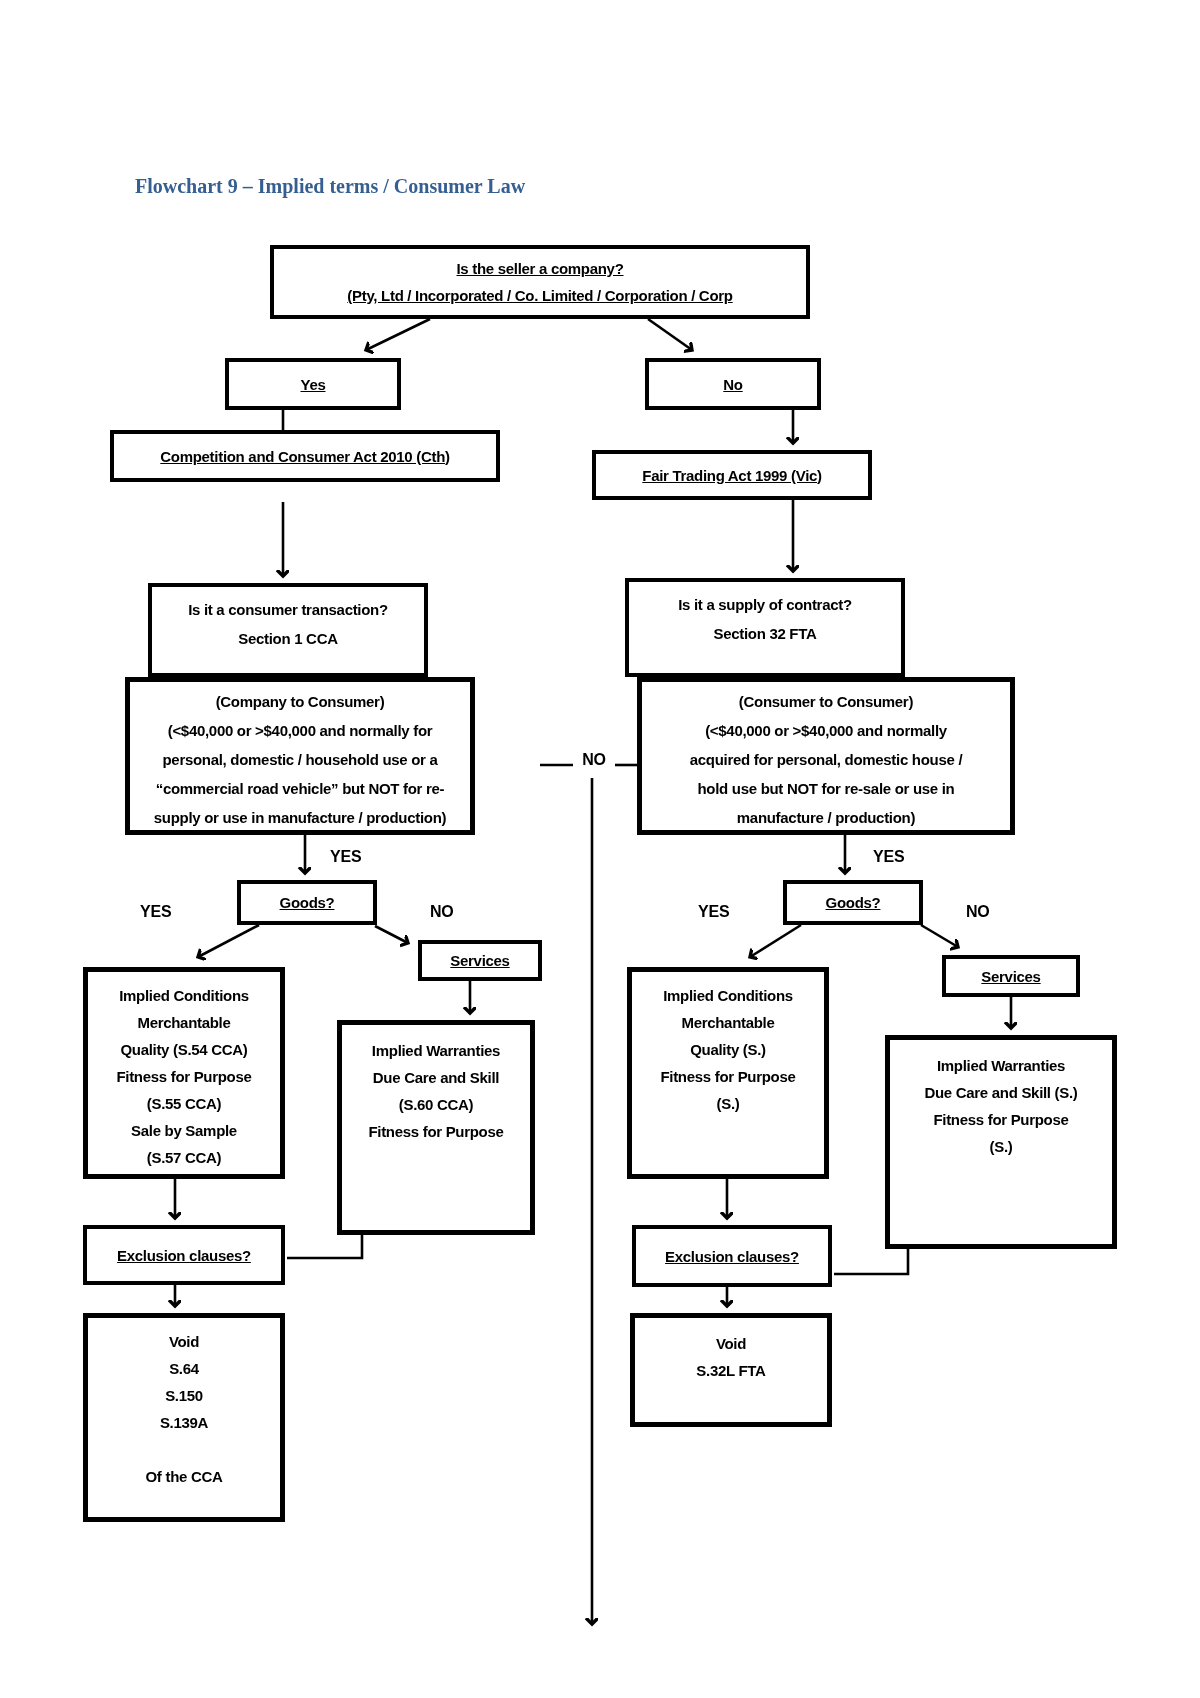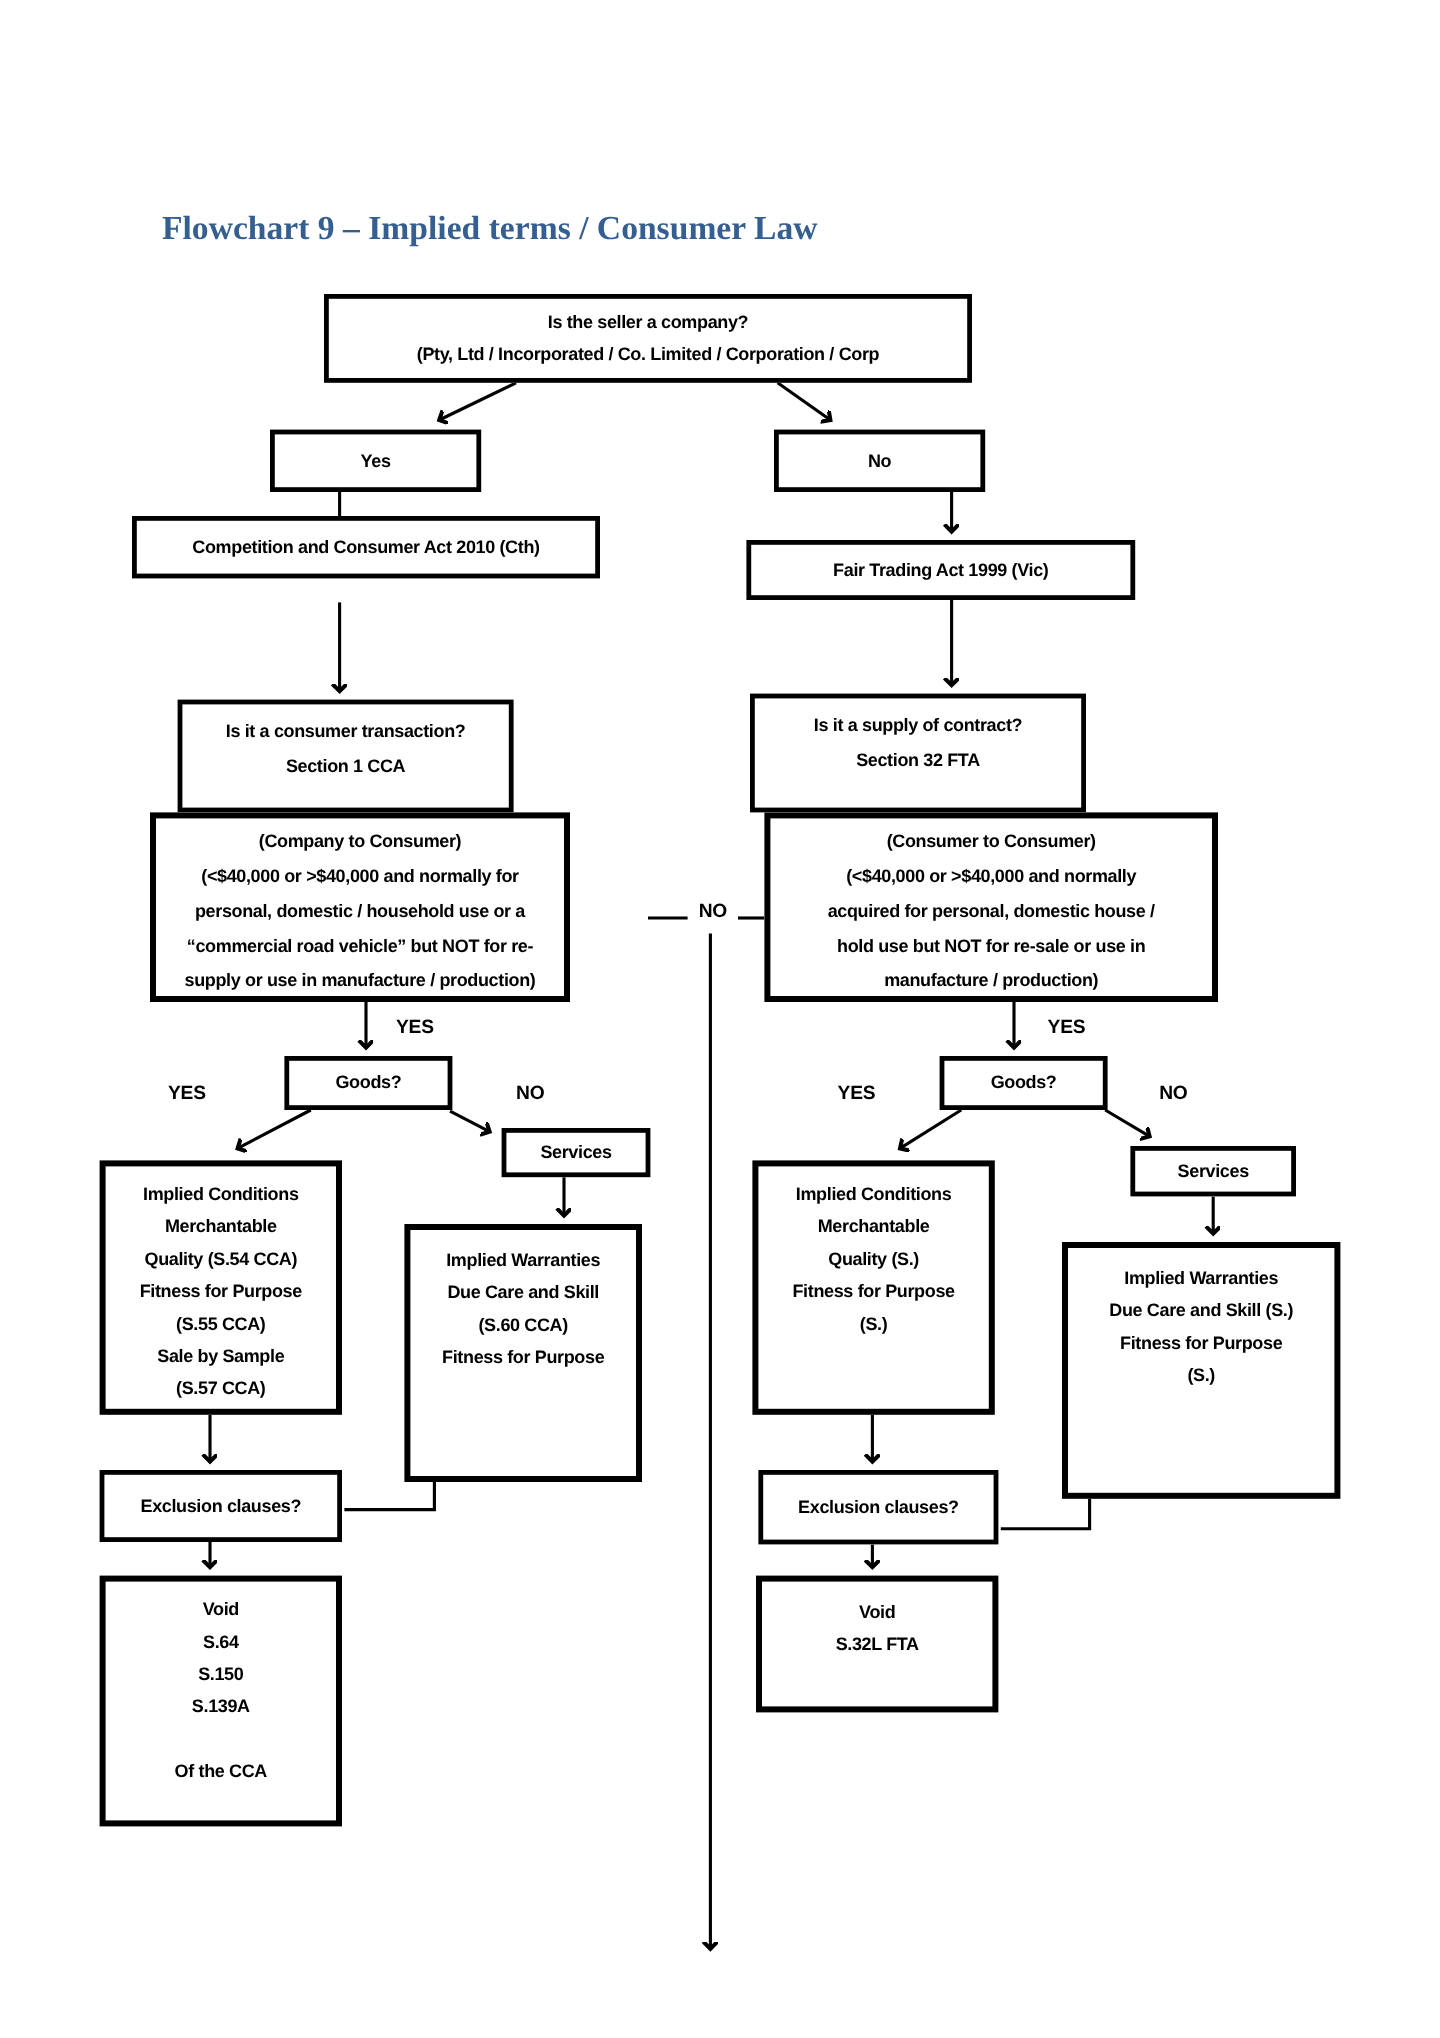--- a/index.html
+++ b/index.html
@@ -3,29 +3,29 @@
 <meta charset="utf-8">
 <style>
   html,body{margin:0;padding:0;background:#fff;}
   body{
     width:1200px;height:1698px;position:relative;overflow:hidden;
     font-family:"Liberation Sans","DejaVu Sans",sans-serif;color:#000;
   }
   .title{
     position:absolute;left:135px;top:175px;margin:0;
     font-family:"Liberation Serif","DejaVu Serif",serif;
-    font-size:28px;font-weight:bold;color:#365f91;letter-spacing:0px;white-space:nowrap;
+    font-size:20px;font-weight:bold;color:#365f91;letter-spacing:0px;white-space:nowrap;
   }
   svg.connectors{position:absolute;left:0;top:0;pointer-events:none;}
   .node{
     position:absolute;box-sizing:border-box;border:4px solid #000;background:#fff;
     display:flex;justify-content:center;font-weight:bold;text-align:center;
   }
   .thick{border-width:5px;}
-  .v-center{align-items:center;}
+  .v-center{align-items:center;text-decoration:underline;}
   .v-top{align-items:flex-start;}
   .box-text{white-space:pre-line;font-size:15px;letter-spacing:-0.3px;}
   .lh-s{line-height:27px;}
   .lh-m{line-height:29px;}
   .edge-label{position:absolute;font-weight:bold;font-size:16px;letter-spacing:-0.2px;}
   .center{text-align:center;}
 </style>
 </head>
 <body>
 
@@ -74,21 +74,21 @@
 </div>
 
 <div class="node v-center" style="left:645px;top:358px;width:176px;height:52px">
   <div class="box-text">No</div>
 </div>
 
 <div class="node v-center" style="left:110px;top:430px;width:390px;height:52px">
   <div class="box-text">Competition and Consumer Act 2010 (Cth)</div>
 </div>
 
-<div class="node v-center" style="left:622px;top:450px;width:324px;height:50px">
+<div class="node v-center" style="left:592px;top:450px;width:280px;height:50px">
   <div class="box-text">Fair Trading Act 1999 (Vic)</div>
 </div>
 
 <div class="node v-top" style="left:148px;top:583px;width:280px;height:94px;padding-top:8px">
   <div class="box-text lh-m">Is it a consumer transaction?
 Section 1 CCA</div>
 </div>
 
 <div class="node v-top" style="left:625px;top:578px;width:280px;height:99px;padding-top:8px">
   <div class="box-text lh-m">Is it a supply of contract?

